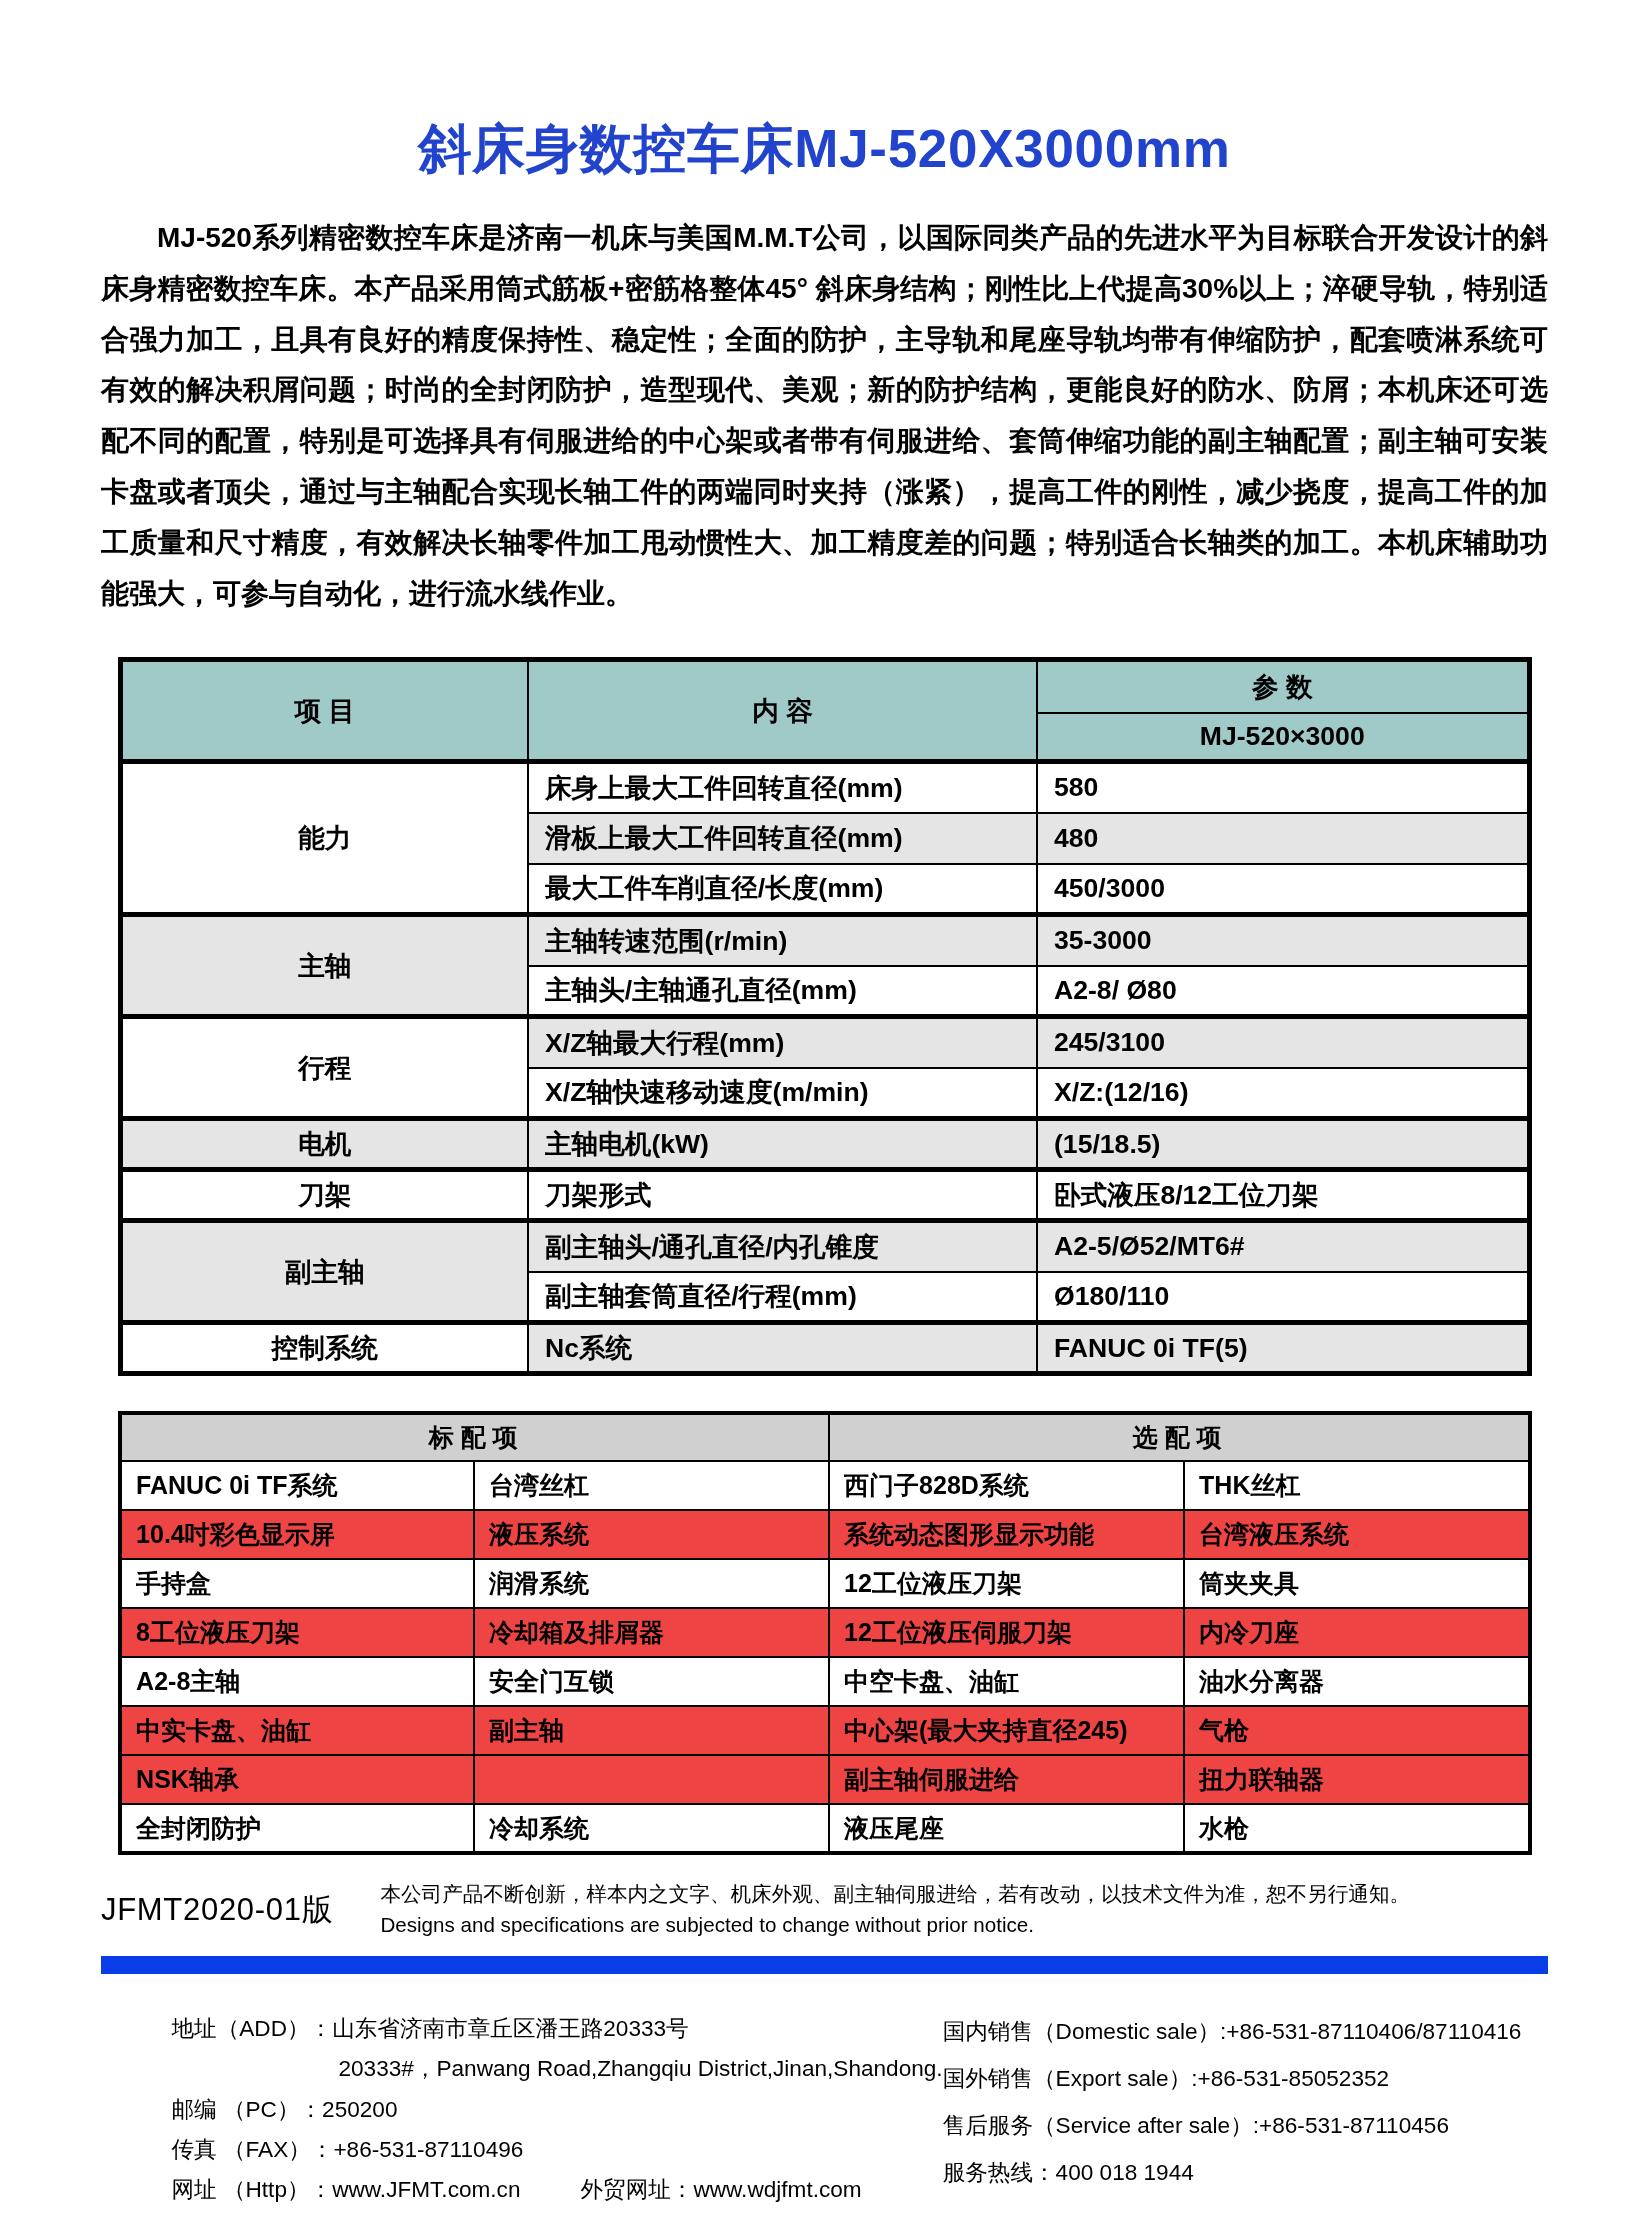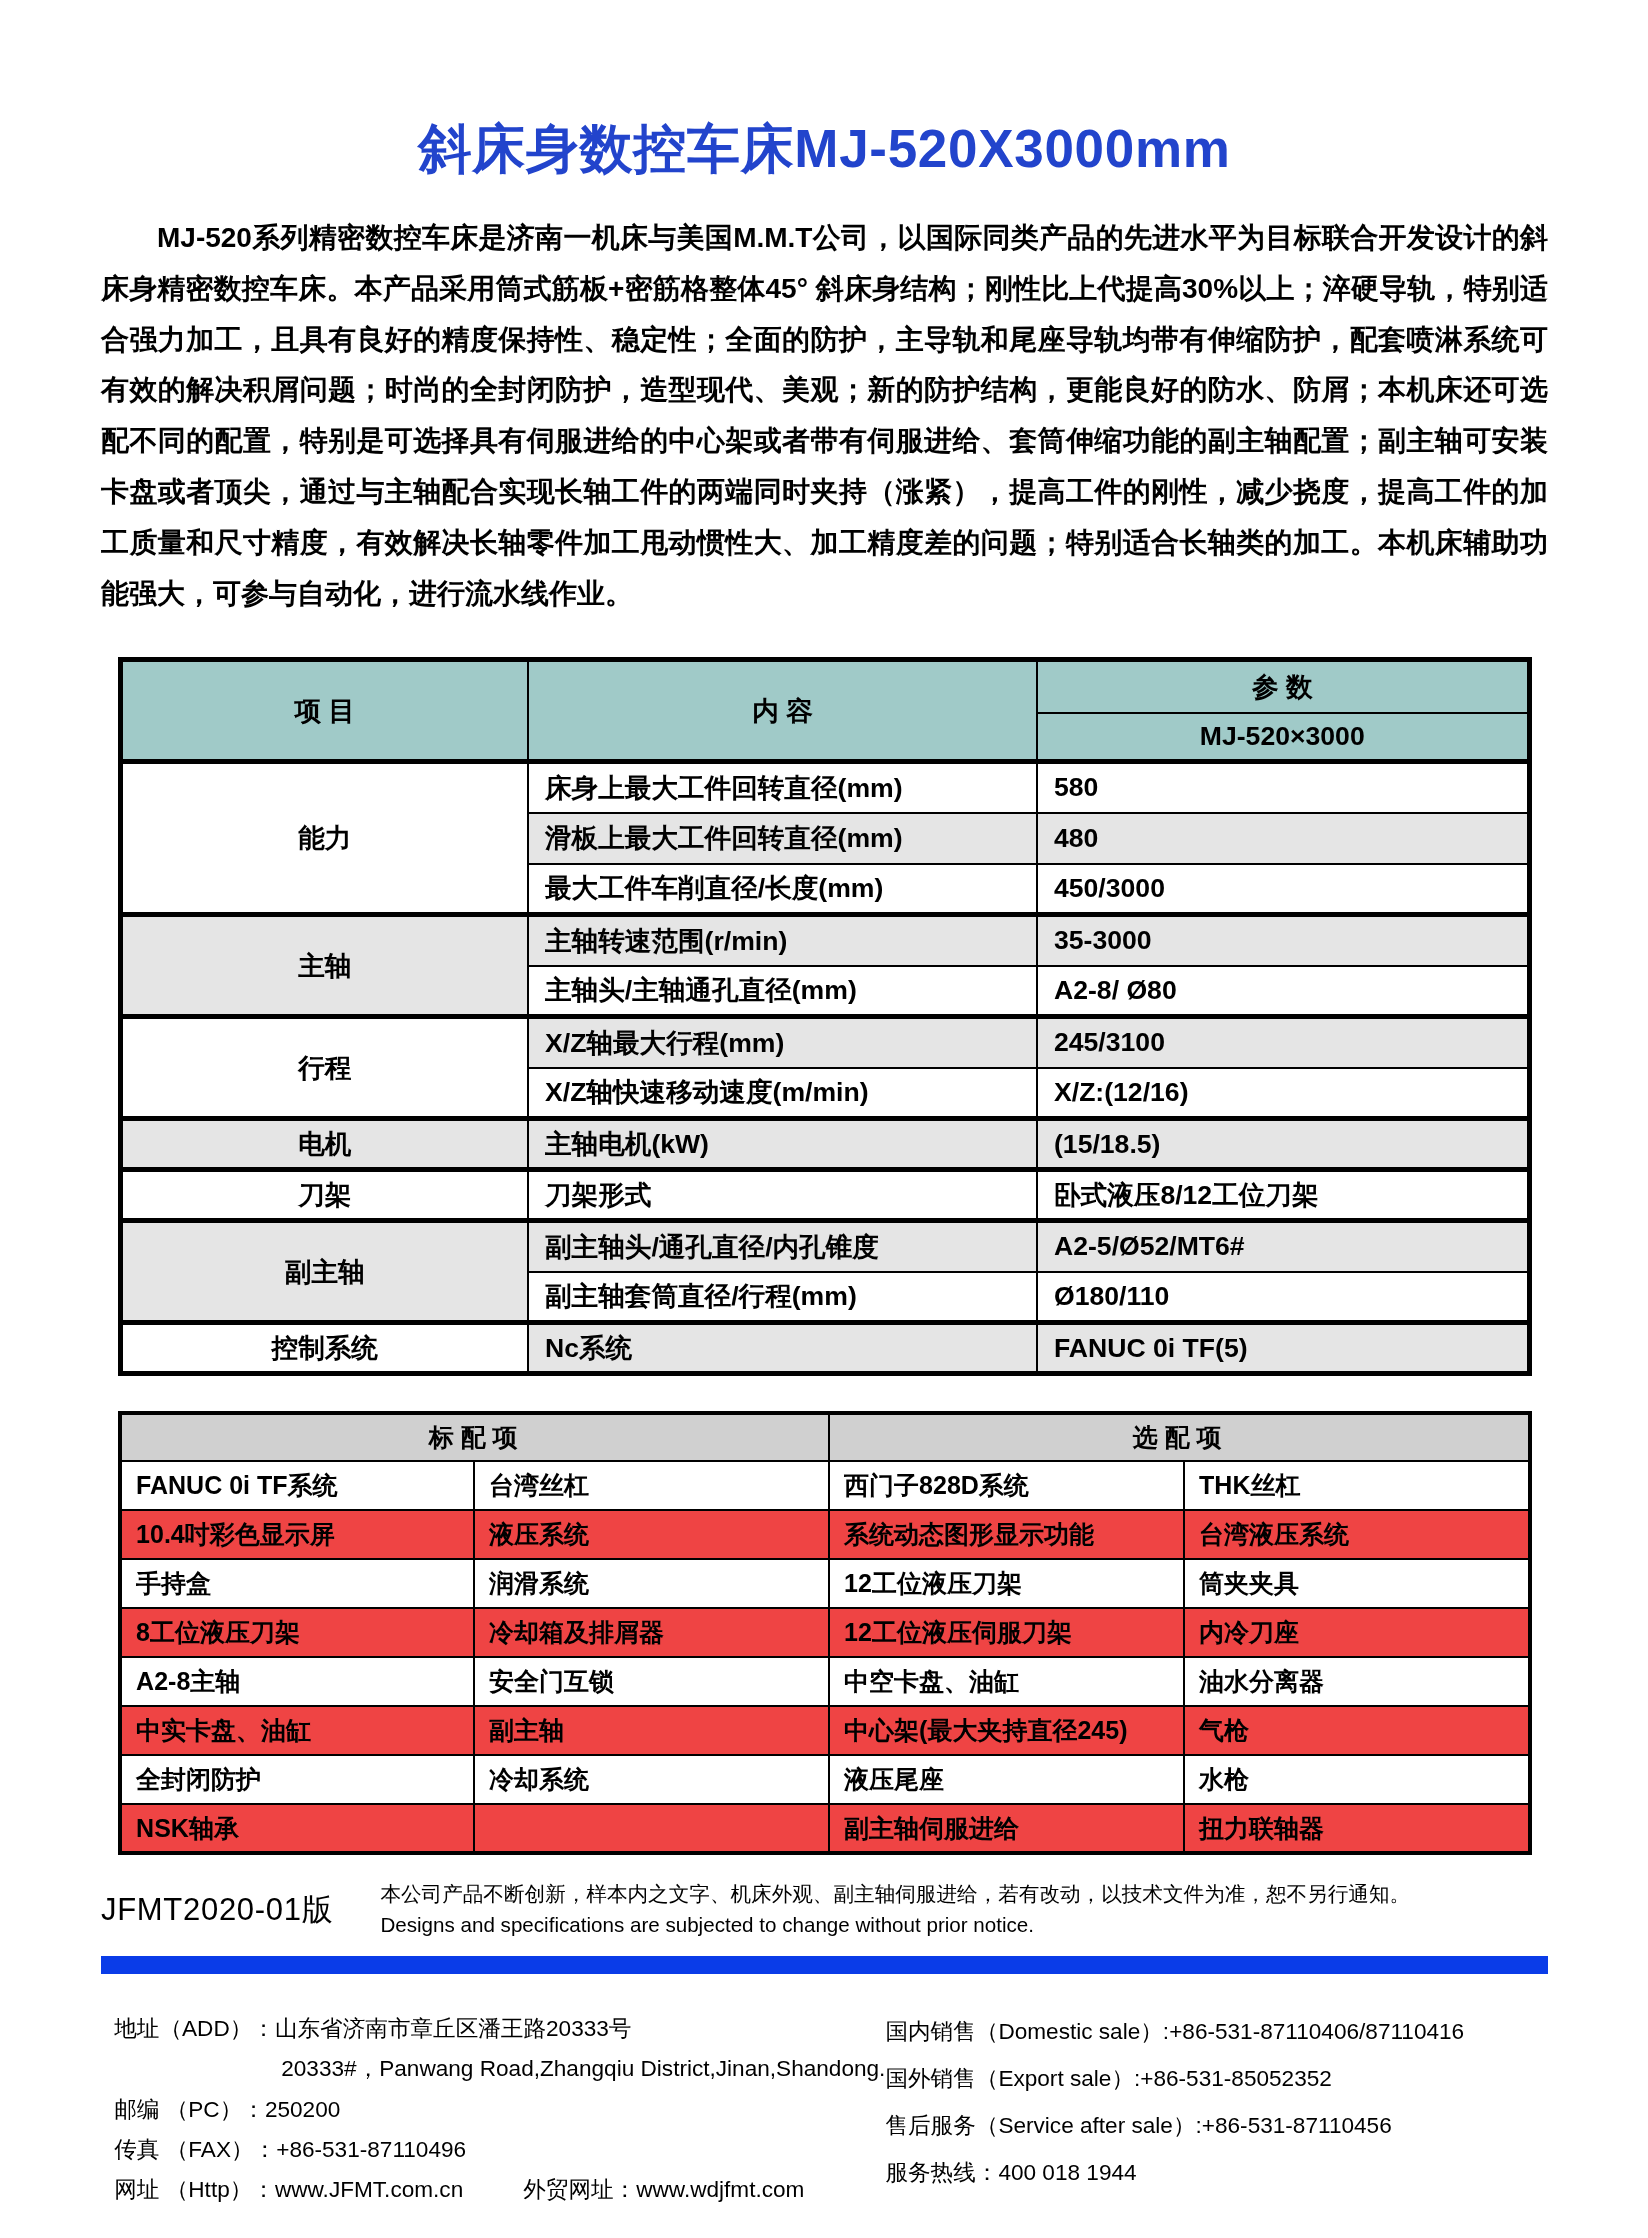--- a/index.html
+++ b/index.html
@@ -68,21 +68,21 @@
   .blue-bar {
     margin: 14.6px 101px 0 101px;
     height: 18.6px;
     background: #0a3ce8;
   }
 
   
   .contacts {
     margin: 35px 101px 0 57px;
     display: flex;
-    justify-content: center;
+    justify-content: flex-end;
     font-size: 22.6px;
   }
   .contact-left { line-height: 1.78; }
   .contact-left .indent { padding-left: 167px; }
   .contact-right { line-height: 2.08; padding-right: 26.6px; }
   .inline-gap { display: inline-block; width: 60px; }
 </style>
 </head>
 <body>
 
@@ -214,30 +214,30 @@
       <td class="bg-w">中空卡盘、油缸</td>
       <td class="bg-w">油水分离器</td>
     </tr>
     <tr>
       <td class="bg-g">中实卡盘、油缸</td>
       <td class="bg-g">副主轴</td>
       <td class="bg-g">中心架(最大夹持直径245)</td>
       <td class="bg-g">气枪</td>
     </tr>
     <tr>
+      <td class="bg-g">NSK轴承</td>
+      <td class="bg-g"></td>
+      <td class="bg-g">副主轴伺服进给</td>
+      <td class="bg-g">扭力联轴器</td>
+    </tr>
+    <tr>
       <td class="bg-w">全封闭防护</td>
       <td class="bg-w">冷却系统</td>
       <td class="bg-w">液压尾座</td>
       <td class="bg-w">水枪</td>
-    </tr>
-    <tr>
-      <td class="bg-g">NSK轴承</td>
-      <td class="bg-g"></td>
-      <td class="bg-g">副主轴伺服进给</td>
-      <td class="bg-g">扭力联轴器</td>
     </tr>
   </tbody>
     </table>
 
   <div class="footer-row">
     <div class="version">JFMT2020-01版</div>
     <div class="disclaimer">
       <span class="cn">本公司产品不断创新，样本内之文字、机床外观、副主轴伺服进给，若有改动，以技术文件为准，恕不另行通知。</span>
       <span class="en">Designs and specifications are subjected to change without prior notice.</span>
     </div>

